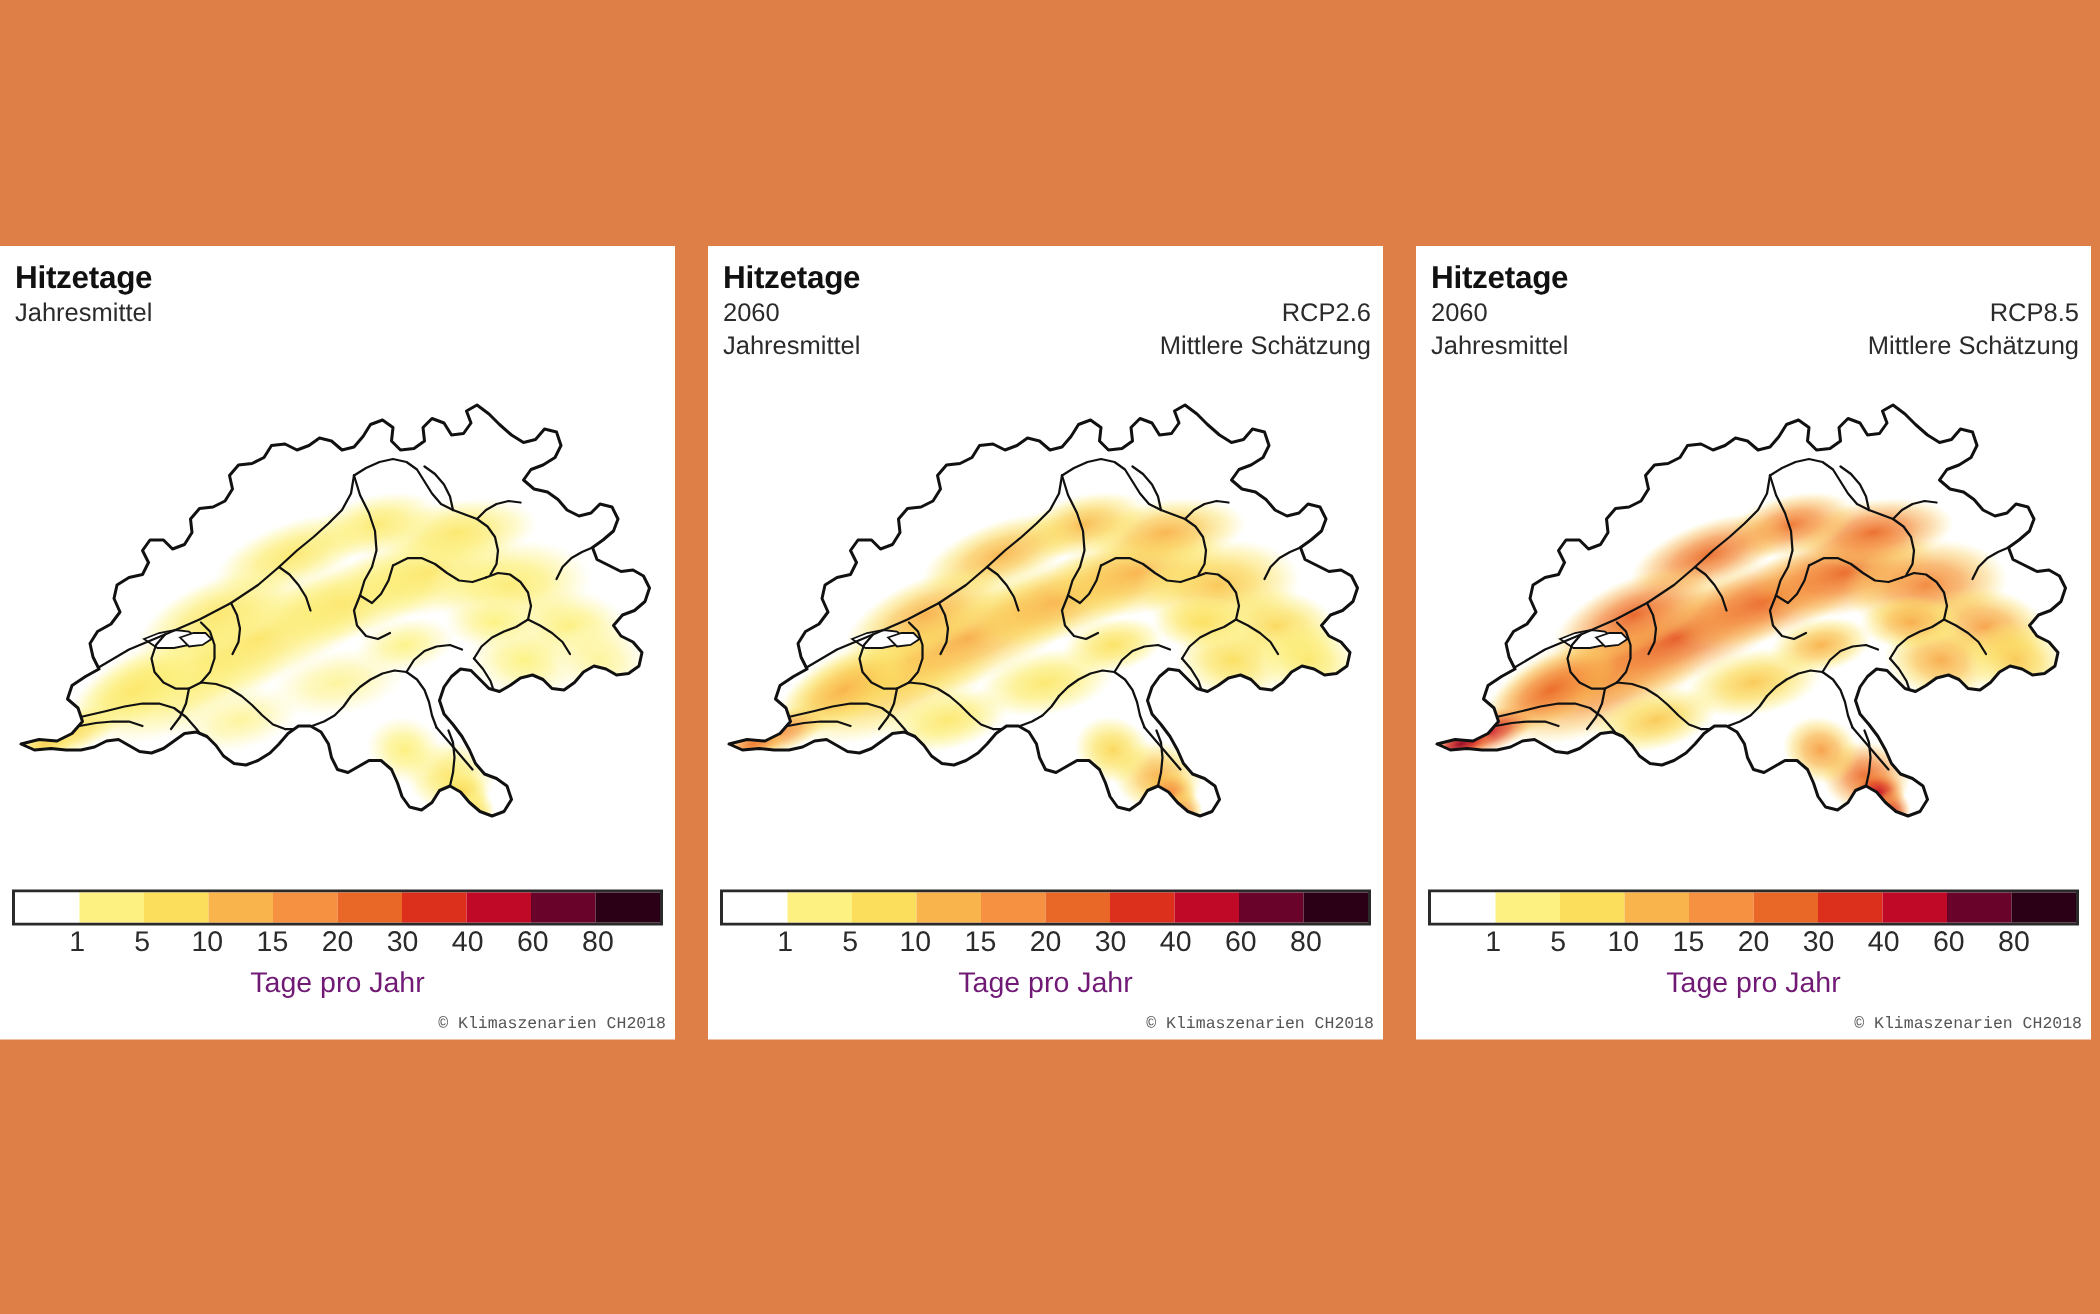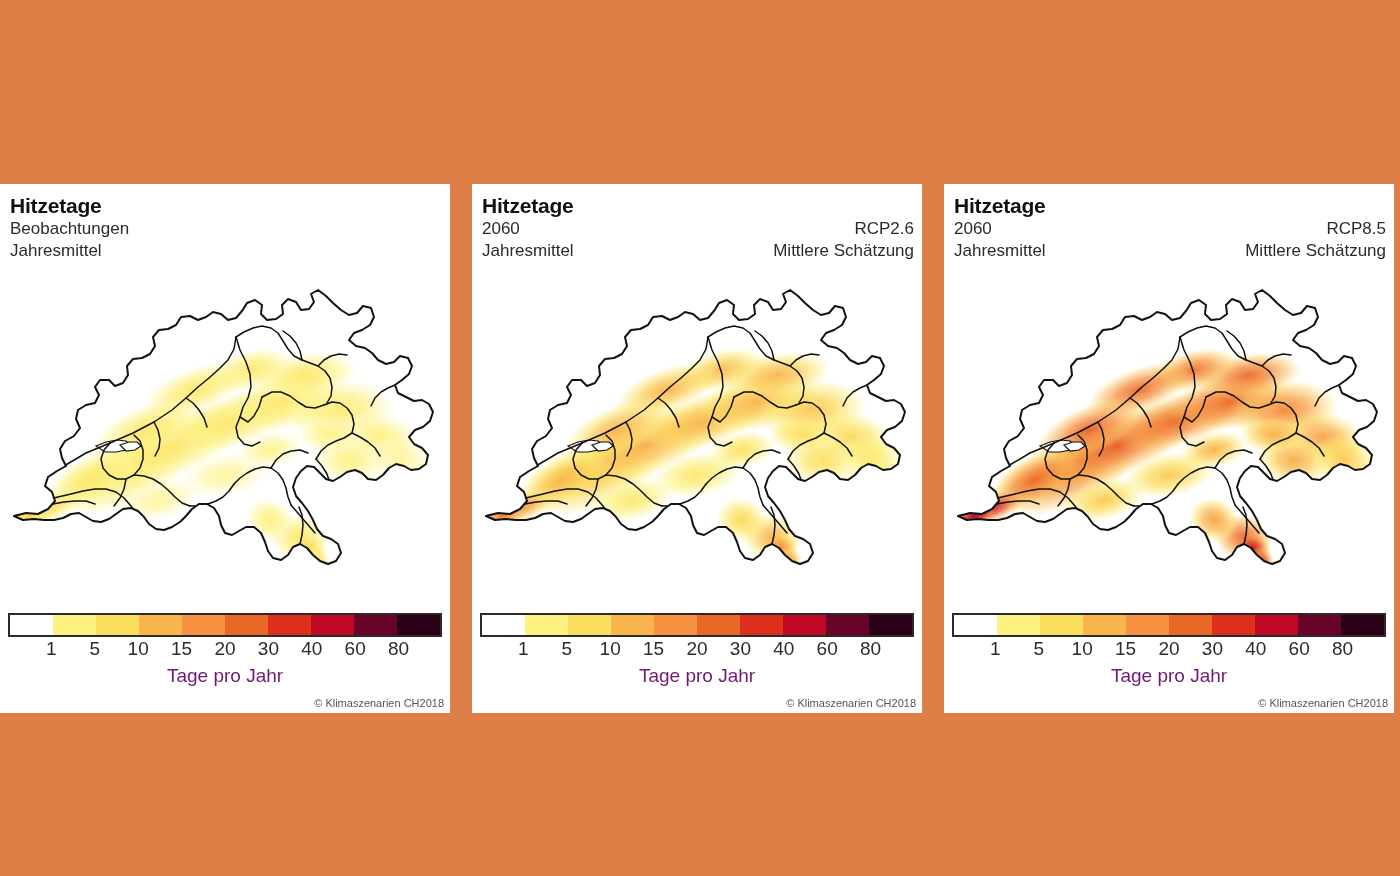--- a/index.html
+++ b/index.html
@@ -10,21 +10,21 @@
     width: 1400px;
     height: 876px;
     background: #dd7f46;
     font-family: "Liberation Sans", sans-serif;
     overflow: hidden;
     position: relative;
   }
   #figure {
     position: absolute;
     left: 0;
-    top: 184px;
+    top: 164px;
     width: 1400px;
     height: 529px;
     display: flex;
     gap: 22px;
   }
   .panel {
     position: relative;
     width: 450px;
     height: 529px;
     background: #ffffff;
@@ -98,33 +98,30 @@
     color: #701a75;
     margin-top: 1px;
   }
   .credit {
     position: absolute;
     right: 6px;
     bottom: 4px;
     font-size: 11px;
     color: #555555;
     white-space: nowrap;
+    font-family: Liberation Mono, monospace;
   }
 </style>
 </head>
 <body style="background: rgb(221, 127, 70);">
 
 <div id="figure">
     <div class="panel">
     <div class="panel-header">
       <div class="panel-title">Hitzetage</div>
-      <div class="subrow">
-        <span class="sub-left">Beobachtungen</span>
-        <span class="sub-right"></span>
-      </div>
       <div class="subrow">
         <span class="sub-left">Jahresmittel</span>
         <span class="sub-right"></span>
       </div>
     </div>
 
     <div class="map-wrap">
         <svg viewBox="0 0 450 320" width="450" height="320">
           <defs>
             <clipPath id="chclip0">

